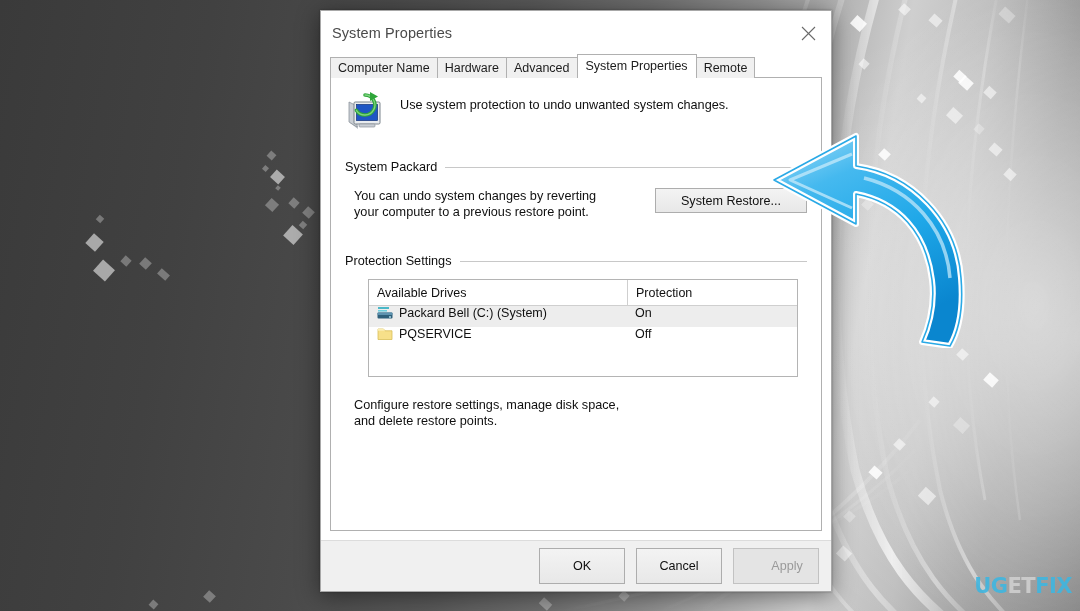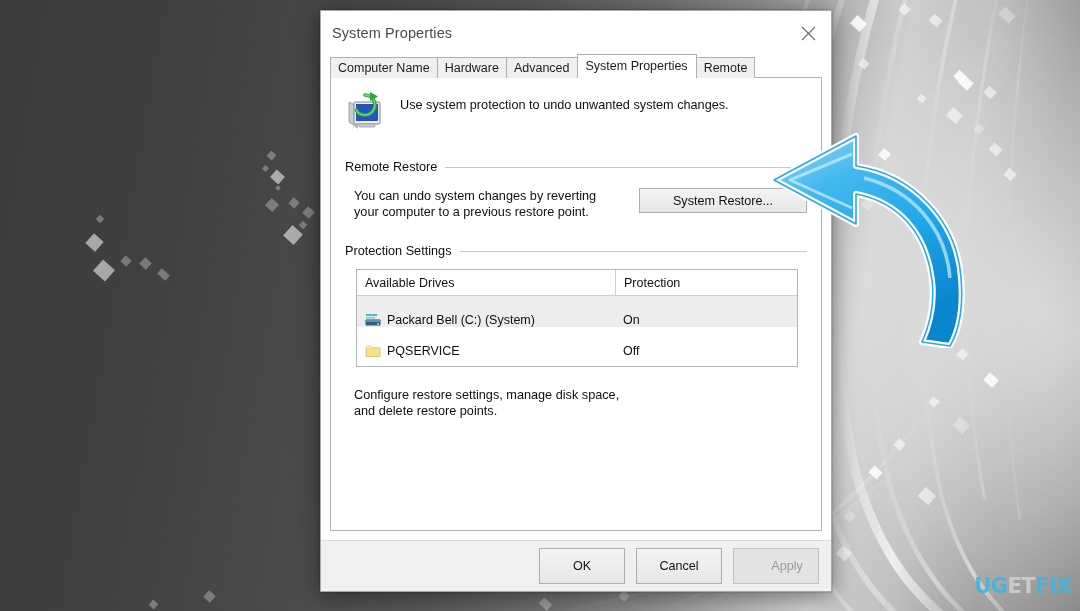--- a/index.html
+++ b/index.html
@@ -192,21 +192,21 @@
     color: #9a9a9a;
     background: #e4e4e4;
     border-color: #c2c2c2;
     cursor: default;
     padding-left: 28px;
   }
 
   
   .listbox {
     margin-top: 11px;
-    margin-left: 11px;
+    margin-left: 23px;
     margin-right: 9px;
     height: 96px;
     border: 1px solid #b4b4b4;
     background: #ffffff;
     display: flex;
     flex-direction: column;
   }
   .list-header {
     display: flex;
     height: 25px;
@@ -218,22 +218,22 @@
     color: #101010;
     display: flex;
     align-items: center;
     padding-left: 8px;
   }
   .lh-cell.c1 { width: 250px; border-right: 1px solid #cfcfcf; }
   .lh-cell.c2 { flex: 1; }
 
   .list-row {
     display: flex;
-    height: 31px;
-    align-items: flex-end;
+    height: 21px;
+    align-items: flex-start;
     cursor: pointer;
   }
   .list-row.selected { background: #ededed; }
   .lr-cell {
     font-size: 12.5px;
     color: #101010;
     display: flex;
     align-items: center;
     padding-left: 8px;
   }
@@ -400,30 +400,30 @@
           <rect x="14" y="32" width="16" height="3" rx="1" fill="#c9ced4" stroke="#8d949c" stroke-width="0.7"></rect>
 
           <path d="M20,3 a10,10 0 1 1 -8.6,15.3" fill="none" stroke="#2fa63a" stroke-width="3.6" stroke-linecap="round"></path>
           <path d="M20,3 a10,10 0 1 1 -8.6,15.3" fill="none" stroke="#7ed480" stroke-width="1.3" stroke-linecap="round"></path>
           <polygon points="25,0 25,9 33,4.5" fill="#2fa63a"></polygon>
         </svg>
         <div class="intro-text">Use system protection to undo unwanted system changes.</div>
       </div>
 
       <div class="group-head">
-        <span class="gh-label">Remote Restore</span>
+        <span class="gh-label">System Packard</span>
         <span class="gh-line"></span>
       </div>
 
       <div class="row-with-btn">
         <div class="row-desc">You can undo system changes by reverting your computer to a previous restore point.</div>
-        <button class="winbtn" style="width:168px;">System Restore...</button>
-      </div>
-
-      <div class="group-head" style="margin-top:24px;">
+        <button class="winbtn" style="width:152px;">System Restore...</button>
+      </div>
+
+      <div class="group-head" style="margin-top:34px;">
         <span class="gh-label">Protection Settings</span>
         <span class="gh-line"></span>
       </div>
 
       <div class="listbox">
         <div class="list-header">
           <div class="lh-cell c1">Available Drives</div>
           <div class="lh-cell c2">Protection</div>
         </div>
 

